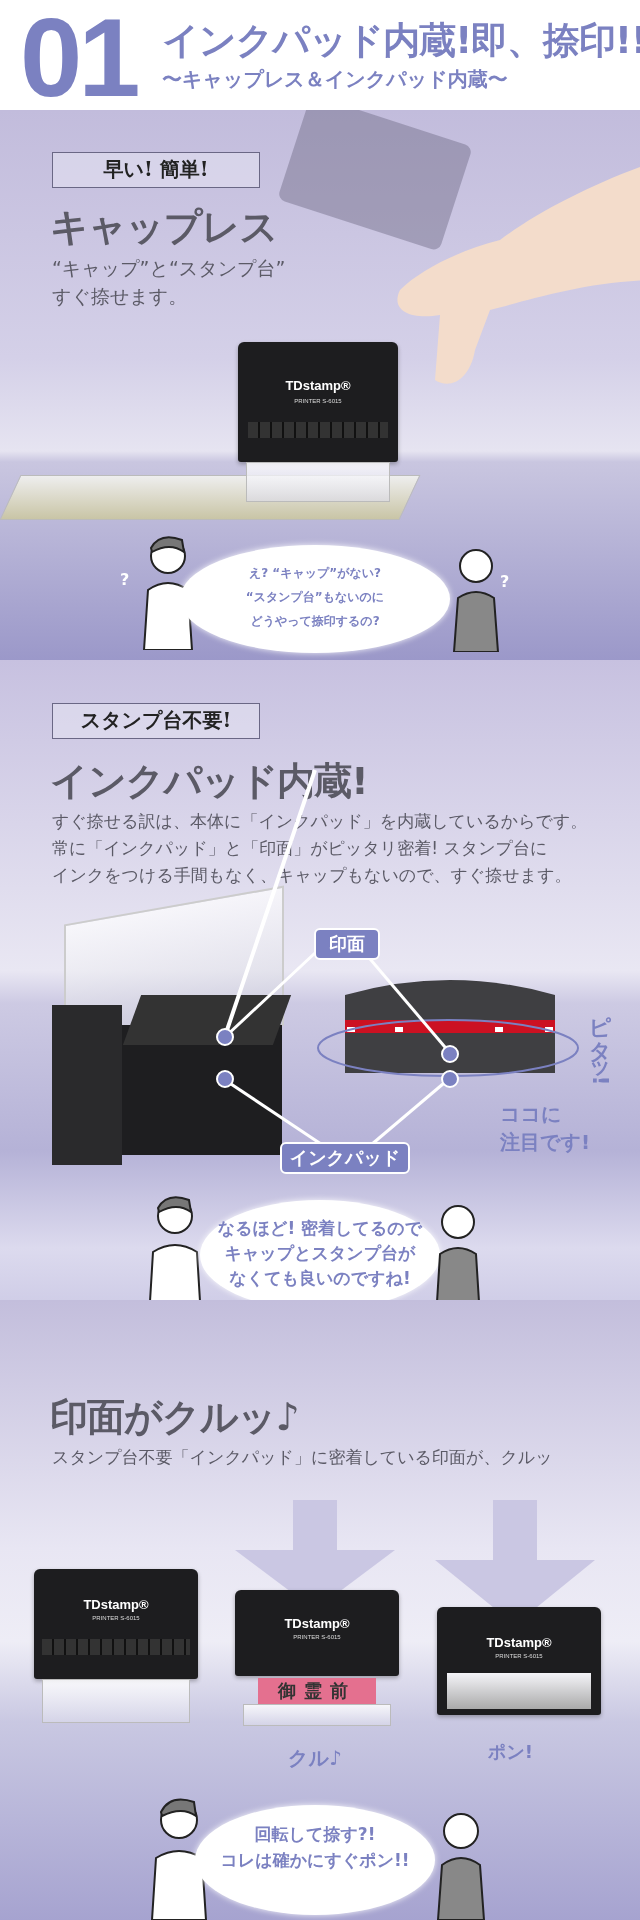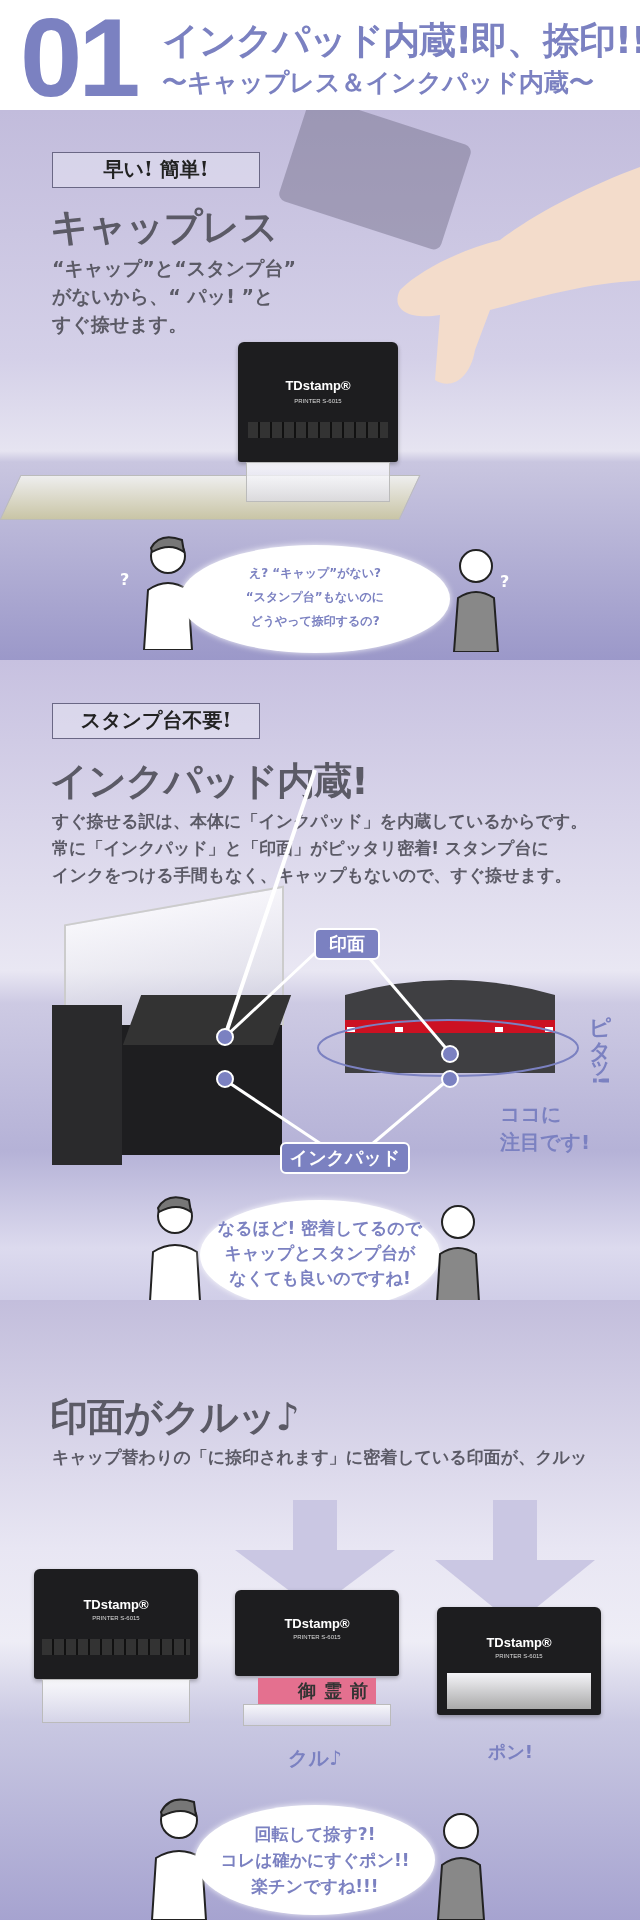--- a/index.html
+++ b/index.html
@@ -1,27 +1,27 @@
 <!DOCTYPE html>
 <html><head>
 <meta charset="utf-8">
 <style>
 *{box-sizing:border-box;margin:0;padding:0}
 body{width:640px;height:1920px;overflow:hidden;font-family:"DejaVu Sans",sans-serif;background:#fff;color:#555;position:relative}
 .hdr{position:absolute;left:0;top:0;width:640px;height:110px;background:#fff}
 .hdr .num{position:absolute;left:20px;top:8px;font-family:"Liberation Sans",sans-serif;font-weight:bold;font-size:112px;line-height:100px;color:#7b81c1;letter-spacing:-4px}
 .hdr .t1{position:absolute;left:162px;top:16px;font-weight:bold;font-size:37px;color:#7b81c1;letter-spacing:-1px;white-space:nowrap}
-.hdr .t2{position:absolute;left:162px;top:66px;font-weight:bold;font-size:25px;color:#7b81c1;white-space:nowrap}
+.hdr .t2{position:absolute;left:162px;top:66px;font-weight:bold;font-size:20px;color:#7b81c1;white-space:nowrap}
 .sec{position:absolute;left:0;width:640px;overflow:hidden}
 .s1{top:110px;height:550px;background:linear-gradient(180deg,#c2bcdc 0%,#d4d0e8 45%,#e6e4f1 62%,#c9c6e0 64%,#9b98c9 100%)}
 .s2{top:660px;height:817px;background:linear-gradient(180deg,#c7c1e0 0%,#e9e7f3 38%,#cdcae3 42%,#b5b2d7 60%,#dcdaee 72%,#a7a4d1 100%)}
 .s3{top:1300px;height:620px;background:linear-gradient(180deg,#c3bedc 0%,#e8e6f3 40%,#eeedf6 55%,#c9c8e2 68%,#a6a3d0 100%)}
 .tagbox{position:absolute;left:52px;width:208px;height:36px;border:1.5px solid #6a6785;background:rgba(230,228,242,.55);text-align:center;font-family:"DejaVu Serif",serif;font-weight:bold;font-size:20px;line-height:33px;color:#222}
 .h2{position:absolute;left:50px;font-weight:bold;font-size:38px;color:#5b5a66;white-space:nowrap;letter-spacing:-1px}
-.para{position:absolute;left:52px;font-weight:bold;font-size:17px;line-height:27px;color:#5b5a66;white-space:nowrap}
+.para{position:absolute;left:52px;font-weight:normal;font-size:17px;line-height:27px;color:#5b5a66;white-space:nowrap}
 .p1{font-size:19px;line-height:28px}
 .bubble{position:absolute;background:#fff;border-radius:50%;text-align:center;color:#7b81c1;font-weight:bold;box-shadow:0 0 6px rgba(255,255,255,.9)}
 .bubble div{white-space:nowrap}
 .person{position:absolute}
 .stamp{position:absolute;background:#1d1d1f;border-radius:6px 6px 3px 3px;box-shadow:0 2px 4px rgba(0,0,0,.3)}
 .stamp .brand{position:absolute;left:0;right:0;text-align:center;color:#fff;font-weight:bold;font-family:"Liberation Sans",sans-serif}
 .stamp .model{position:absolute;left:0;right:0;text-align:center;color:#ddd;font-size:6px;font-family:"Liberation Sans",sans-serif}
 .clear{position:absolute;background:linear-gradient(180deg,rgba(255,255,255,.8),rgba(220,220,235,.6));border:1px solid #bbb}
 .label-pill{position:absolute;background:#7b81c1;color:#fff;font-weight:bold;border-radius:6px;text-align:center;border:2px solid #fff}
 .dot{position:absolute;width:18px;height:18px;border-radius:50%;background:#7b81c1;border:2.5px solid #fff}
@@ -43,21 +43,20 @@
 
   <div style="position:absolute;left:340px;top:30px;width:320px;height:250px;">
     <svg width="320" height="250" viewBox="0 0 320 250">
       <path d="M320 20 C260 40 200 70 160 100 C120 110 80 130 60 150 C50 170 70 180 100 175 L95 240 C110 250 130 240 135 210 L150 170 C190 160 250 140 320 140 Z" fill="#f3dccb"></path>
     </svg>
   </div>
   <div class="tagbox" style="top:42px">早い! 簡単!</div>
   <div class="h2" style="top:92px">キャップレス</div>
   <div class="para p1" style="top:144px">
     <div>“キャップ”と“スタンプ台”</div>
-    <div>がないから、“ パッ! ”と</div>
     <div>すぐ捺せます。</div>
   </div>
 
   <div style="position:absolute;left:10px;top:365px;width:400px;height:45px;background:linear-gradient(180deg,#eee,#c9c5a6);transform:skewX(-25deg);border:1px solid #bbb"></div>
 
   <div class="stamp" style="left:238px;top:232px;width:160px;height:120px;">
     <div class="brand" style="top:36px;font-size:13px">TDstamp®</div>
     <div class="model" style="top:56px">PRINTER S-6015</div>
     <div style="position:absolute;left:10px;right:10px;top:80px;height:16px;background:repeating-linear-gradient(90deg,#333 0 10px,#111 10px 12px)"></div>
   </div>
@@ -148,63 +147,62 @@
     <svg width="56" height="120" viewBox="0 0 56 120">
         <circle cx="28" cy="24" r="16" fill="#fff" stroke="#222" stroke-width="2"></circle>
         <path d="M6 120 L10 56 Q28 44 46 56 L50 120Z" fill="#888" stroke="#222" stroke-width="2"></path>
       </svg>
   </div>
 </div>
 
 <div class="sec s3">
   <div class="h2" style="top:92px">印面がクルッ♪</div>
   <div class="para" style="top:144px">
-    <div>キャップ替わりの「に捺印されます」に密着している印面が、クルッ</div>
+    <div>スタンプ台不要「インクパッド」に密着している印面が、クルッ</div>
   </div>
 
   <svg class="arrow" style="left:235px;top:200px" width="160" height="110">
       <path d="M58 0 H102 V50 H160 L80 110 L0 50 H58Z" fill="#cac7e3"></path>
     </svg>
   <svg class="arrow" style="left:435px;top:200px" width="160" height="125">
       <path d="M58 0 H102 V60 H160 L80 125 L0 60 H58Z" fill="#cac7e3"></path>
     </svg>
 
   <div class="stamp" style="left:34px;top:269px;width:164px;height:110px">
     <div class="brand" style="top:28px;font-size:13px">TDstamp®</div>
     <div class="model" style="top:46px">PRINTER S-6015</div>
     <div style="position:absolute;left:8px;right:8px;top:70px;height:16px;background:repeating-linear-gradient(90deg,#333 0 10px,#111 10px 12px)"></div>
   </div>
   <div class="clear" style="left:42px;top:379px;width:148px;height:44px"></div>
 
   <div class="stamp" style="left:235px;top:290px;width:164px;height:86px">
     <div class="brand" style="top:26px;font-size:13px">TDstamp®</div>
     <div class="model" style="top:44px">PRINTER S-6015</div>
   </div>
-  <div style="position:absolute;left:258px;top:378px;width:118px;height:26px;background:#e4708f;color:#333;font-weight:bold;font-size:18px;text-align:right;line-height:26px;letter-spacing:8px">御霊前</div>
+  <div style="position:absolute;left:258px;top:378px;width:118px;height:26px;background:#e4708f;color:#333;font-weight:bold;font-size:18px;text-align:center;line-height:26px;letter-spacing:8px">御霊前</div>
   <div class="clear" style="left:243px;top:404px;width:148px;height:22px"></div>
 
   <div class="stamp" style="left:437px;top:307px;width:164px;height:108px">
     <div class="brand" style="top:28px;font-size:13px">TDstamp®</div>
     <div class="model" style="top:46px">PRINTER S-6015</div>
     <div style="position:absolute;left:10px;right:10px;top:66px;height:36px;background:linear-gradient(180deg,#f4f4f8,#aaa)"></div>
   </div>
   <div class="handtxt" style="left:288px;top:445px;font-size:20px">クル♪</div>
   <div class="handtxt" style="left:488px;top:440px;font-size:18px">ポン!</div>
 
   <div class="person" style="left:148px;top:490px;width:62px;height:130px">
     <svg width="62" height="130" viewBox="0 0 62 130">
         <circle cx="31" cy="30" r="18" fill="#fff" stroke="#222" stroke-width="2"></circle>
         <path d="M13 22 Q22 4 46 12 L48 26 Q34 16 14 26Z" fill="#777" stroke="#222" stroke-width="2"></path>
         <path d="M4 130 L8 68 Q31 54 54 68 L58 130Z" fill="#fff" stroke="#222" stroke-width="2"></path>
       </svg>
   </div>
   <div class="bubble" style="left:195px;top:505px;width:240px;height:110px;padding-top:16px;font-size:17px;line-height:26px">
     <div>回転して捺す?!</div>
     <div>コレは確かにすぐポン!!</div>
-    <div>楽チンですね!!!</div>
   </div>
   <div class="person" style="left:432px;top:505px;width:58px;height:115px">
     <svg width="58" height="115" viewBox="0 0 58 115">
         <circle cx="29" cy="26" r="17" fill="#fff" stroke="#222" stroke-width="2"></circle>
         <path d="M6 115 L10 60 Q29 46 48 60 L52 115Z" fill="#888" stroke="#222" stroke-width="2"></path>
       </svg>
   </div>
 </div>
 
 </body></html>

